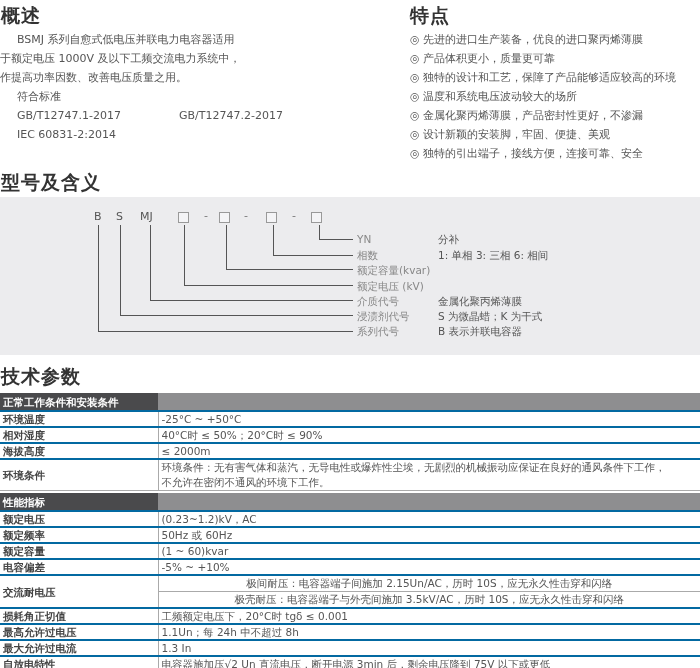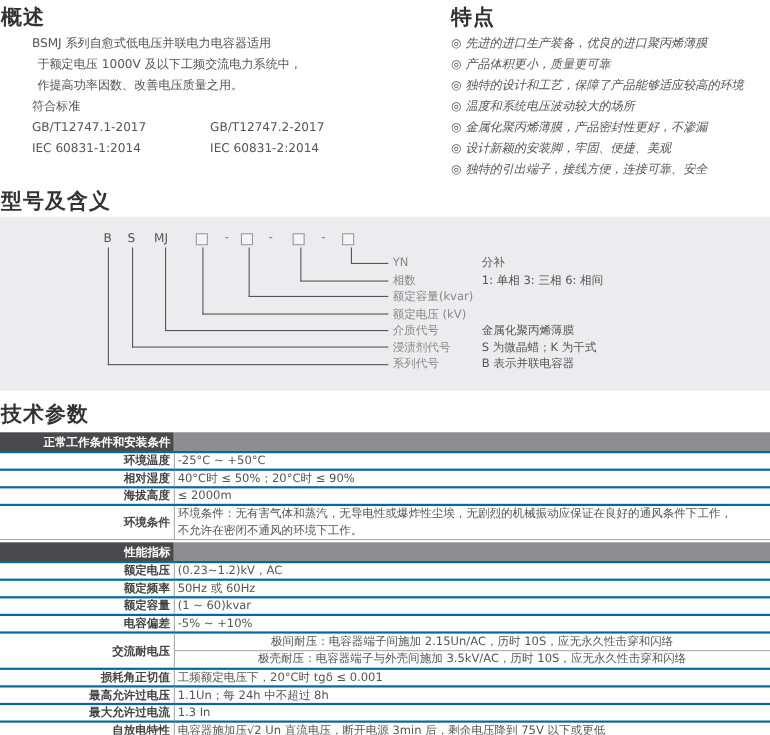--- a/index.html
+++ b/index.html
@@ -2,45 +2,45 @@
 <html><head>
 <meta charset="utf-8">
 <style>
   * { box-sizing: border-box; margin: 0; padding: 0; }
   html, body { width: 700px; height: 668px; background: #ffffff; overflow: hidden; }
   body { font-family: "DejaVu Sans", "Liberation Sans", sans-serif; color: #555; position: relative; }
 
   .h1 { position: absolute; font-size: 19px; font-weight: bold; color: #333; letter-spacing: 1px; }
 
   
-  .overview { position: absolute; left: 12px; top: 30px; width: 360px; font-size: 11px; line-height: 19px; color: #555; }
-  .overview .p { white-space: nowrap; padding-left: 22px; }
+  .overview { position: absolute; left: 0; top: 30px; width: 360px; font-size: 11px; line-height: 19px; color: #555; }
+  .overview .p { white-space: nowrap; }
   .overview .indent { padding-left: 17px; }
   .std-row { display: flex; padding-left: 17px; gap: 36px; }
   .std-row span { display: inline-block; }
   .std-row span:first-child { width: 126px; }
 
   
-  .features { position: absolute; left: 410px; top: 30px; width: 290px; font-size: 11px; line-height: 19px; color: #555; font-style: italic; }
+  .features { position: absolute; left: 410px; top: 30px; width: 290px; font-size: 11px; line-height: 19px; color: #555; }
   .features .li { white-space: nowrap; }
 
   
   .model-box { position: absolute; left: 0; top: 197px; width: 700px; height: 158px; background: #ececee; }
   .code { position: absolute; top: 13px; font-size: 11px; color: #555; }
   .sq { position: absolute; top: 15px; width: 11px; height: 11px; border: 1px solid #999; background: #f4f4f6; }
   .dash { position: absolute; top: 12px; font-size: 11px; color: #777; }
   .vline { position: absolute; width: 1px; background: #555; }
   .hline { position: absolute; height: 1px; background: #555; }
   .mlabel { position: absolute; left: 357px; font-size: 10.5px; color: #888; white-space: nowrap; line-height: 14px; }
   .mdesc { position: absolute; left: 438px; font-size: 10.5px; color: #555; white-space: nowrap; line-height: 14px; }
 
   
   table.spec { position: absolute; left: 0; width: 700px; border-collapse: collapse; font-size: 10.5px; }
   table.spec td { border-top: 2px solid #0369a1; border-bottom: 1px solid #aaa; padding: 0 3px; height: 15px; line-height: 14px; vertical-align: middle; }
-  table.spec td.k { width: 158px; color: #444; font-weight: bold; border-right: 1px solid #aaa; text-align: right; }
+  table.spec td.k { width: 158px; color: #444; font-weight: bold; border-right: 1px solid #aaa; }
   table.spec td.v { color: #555; white-space: nowrap; }
   table.spec tr.head td { height: 18px; background: #8e8e90; color: #fff; font-weight: bold; border: none; }
   table.spec tr.head td.k { background: #4a4a4c; border-right: none; }
   table.spec td.multi { line-height: 15px; }
   .subrow { border-bottom: 1px solid #aaa; text-align: center; }
   .subrow:last-child { border-bottom: none; }
 </style>
 </head>
 <body>
 
@@ -48,21 +48,20 @@
 <div class="overview">
   <div class="p indent">BSMJ 系列自愈式低电压并联电力电容器适用</div>
   <div class="p">于额定电压 1000V 及以下工频交流电力系统中，</div>
   <div class="p">作提高功率因数、改善电压质量之用。</div>
   <div class="p indent">符合标准</div>
   <div class="std-row">
     <span>GB/T12747.1-2017</span>
     <span>GB/T12747.2-2017</span>
   </div>
   <div class="std-row">
-    <span>IEC 60831-1:2014</span>
     <span>IEC 60831-2:2014</span>
   </div>
 </div>
 
 <div class="h1" style="left:410px; top:3px;">特点</div>
 <div class="features">
   <div class="li"><span>◎</span> <span>先进的进口生产装备，优良的进口聚丙烯薄膜</span></div>
   <div class="li"><span>◎</span> <span>产品体积更小，质量更可靠</span></div>
   <div class="li"><span>◎</span> <span>独特的设计和工艺，保障了产品能够适应较高的环境</span></div>
   <div class="li"><span>◎</span> <span>温度和系统电压波动较大的场所</span></div>

